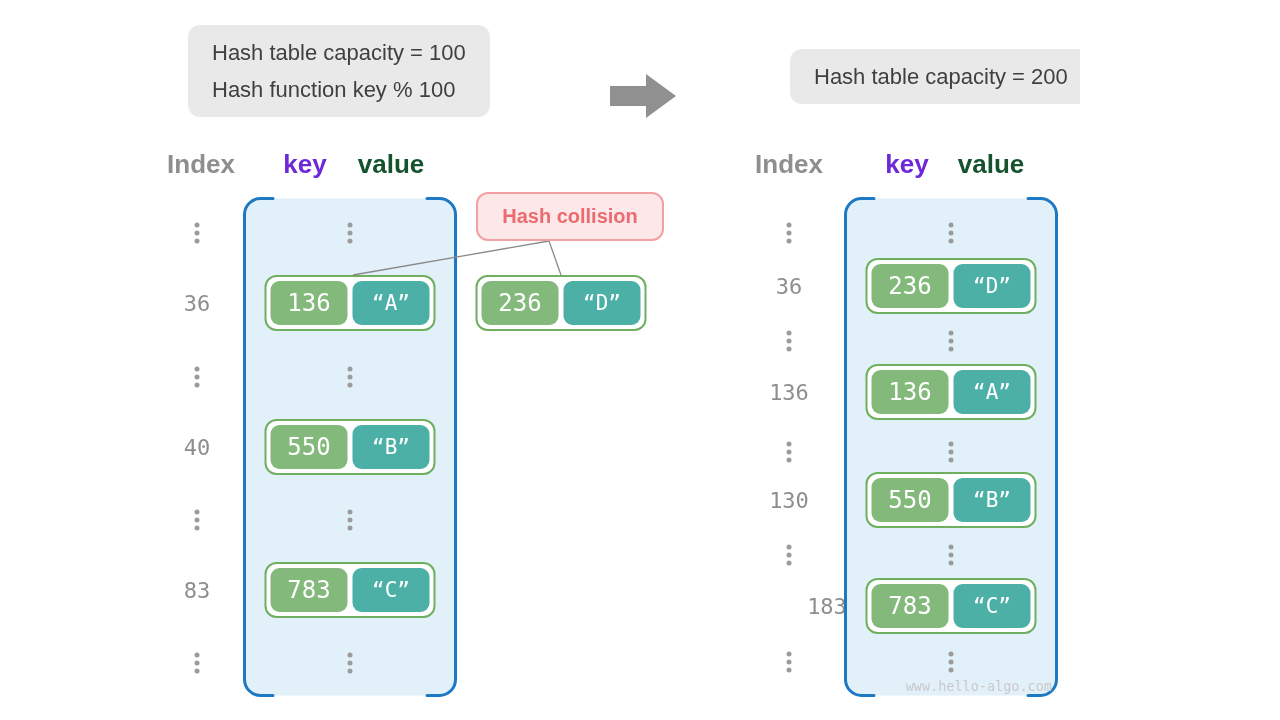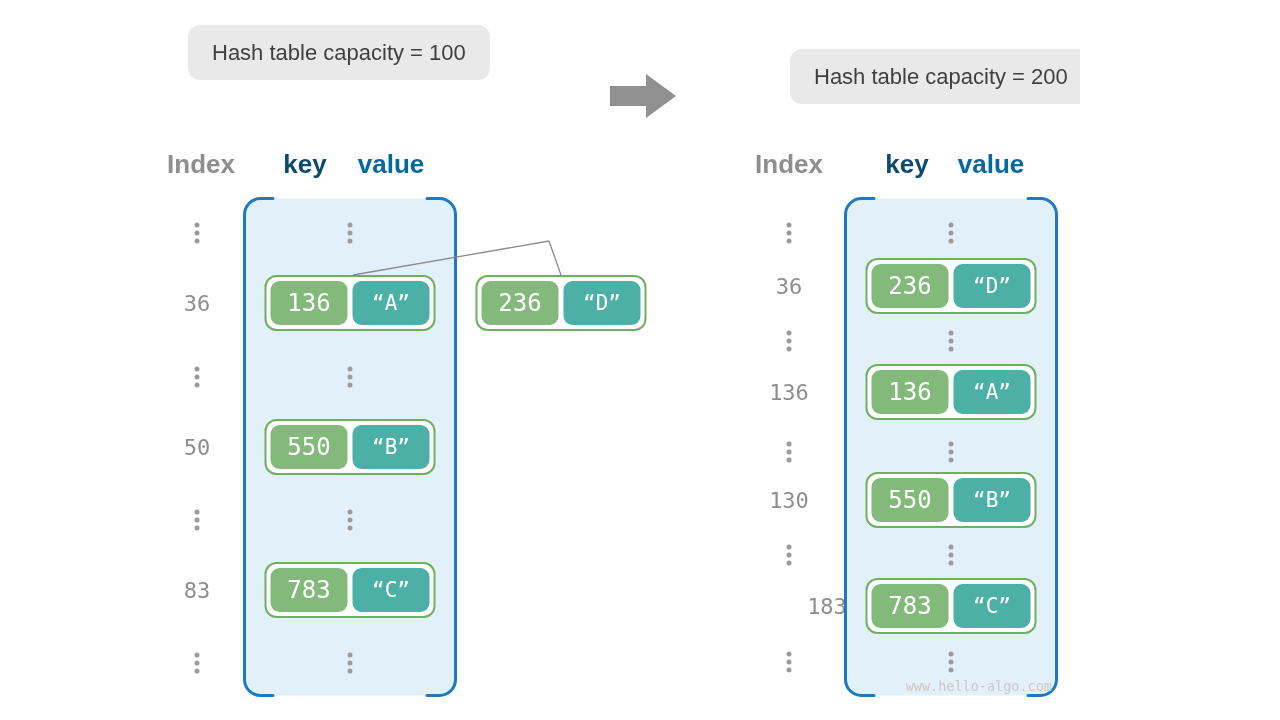--- a/index.html
+++ b/index.html
@@ -11,22 +11,22 @@
             font-size:22px;line-height:37px;padding:9px 24px;white-space:nowrap;}
 
   
   .transition-label{position:absolute;left:549px;top:34px;width:196px;text-align:center;
                     font-weight:bold;font-size:21px;color:#39393c;}
   .arrow-svg{position:absolute;left:610px;top:74px;}
 
   
   .hdr{position:absolute;transform:translate(-50%,-50%);font-weight:bold;font-size:26px;white-space:nowrap;}
   .hdr-index{color:#8e8e8e;}
-  .hdr-key{color:#0c4a6e;}
-  .hdr-value{color:#0369a1;}
+  .hdr-key{color:#6d28d9;}
+  .hdr-value{color:#14532d;}
 
   
   .idx{position:absolute;transform:translate(-50%,-50%);
        font-family:"DejaVu Sans Mono",monospace;font-size:22px;color:#8e8e8e;white-space:nowrap;}
 
   
   .dots{position:absolute;transform:translate(-50%,-50%);display:flex;flex-direction:column;
         gap:3px;align-items:center;}
   .dots i{width:5px;height:5px;border-radius:50%;background:#9b9b9b;display:block;}
 
@@ -52,20 +52,21 @@
   .watermark{position:absolute;right:28px;top:678px;
              font-family:"DejaVu Sans Mono",monospace;font-size:13.5px;color:#c9c9c9;}
 </style>
 </head>
 <body>
 
 <div class="canvas">
 
   <div class="info-box" style="left:188px;top:25px;">
     <div>Hash table capacity = 100</div>
+    <div>Hash function key % 100</div>
   </div>
 
   <svg class="arrow-svg" width="66" height="44">
     <polygon points="0,12 36,12 36,0 66,22 36,44 36,32 0,32" fill="#909090"></polygon>
   </svg>
 
   <div class="info-box" style="left:790px;top:25px;margin-top:24px;">
     <div>Hash table capacity = 200</div>
   </div>
 
@@ -81,21 +82,21 @@
       <i></i>
       <i></i>
       <i></i>
     </div>
   <div class="idx" style="left:197px;top:303px;">36</div>
   <div class="dots" style="left:197px;top:377px;">
       <i></i>
       <i></i>
       <i></i>
     </div>
-  <div class="idx" style="left:197px;top:447px;">50</div>
+  <div class="idx" style="left:197px;top:447px;">40</div>
   <div class="dots" style="left:197px;top:520px;">
       <i></i>
       <i></i>
       <i></i>
     </div>
   <div class="idx" style="left:197px;top:590px;">83</div>
   <div class="dots" style="left:197px;top:663px;">
       <i></i>
       <i></i>
       <i></i>
@@ -140,20 +141,23 @@
       <i></i>
       <i></i>
       <i></i>
     </div>
 
   <svg class="collision-lines" width="240" height="55">
     <line x1="204" y1="6" x2="8" y2="40" stroke="#8a8a8a" stroke-width="1.3"></line>
     <line x1="204" y1="6" x2="216" y2="40" stroke="#8a8a8a" stroke-width="1.3"></line>
   </svg>
 
+  <div class="collision-box">
+    <span>Hash collision</span>
+  </div>
 
   <div class="pair" style="left:561px;top:303px;">
     <div class="cell cell-key">236</div>
     <div class="cell cell-val">“D”</div>
   </div>
 
   <div class="dots" style="left:789px;top:233px;">
       <i></i>
       <i></i>
       <i></i>

